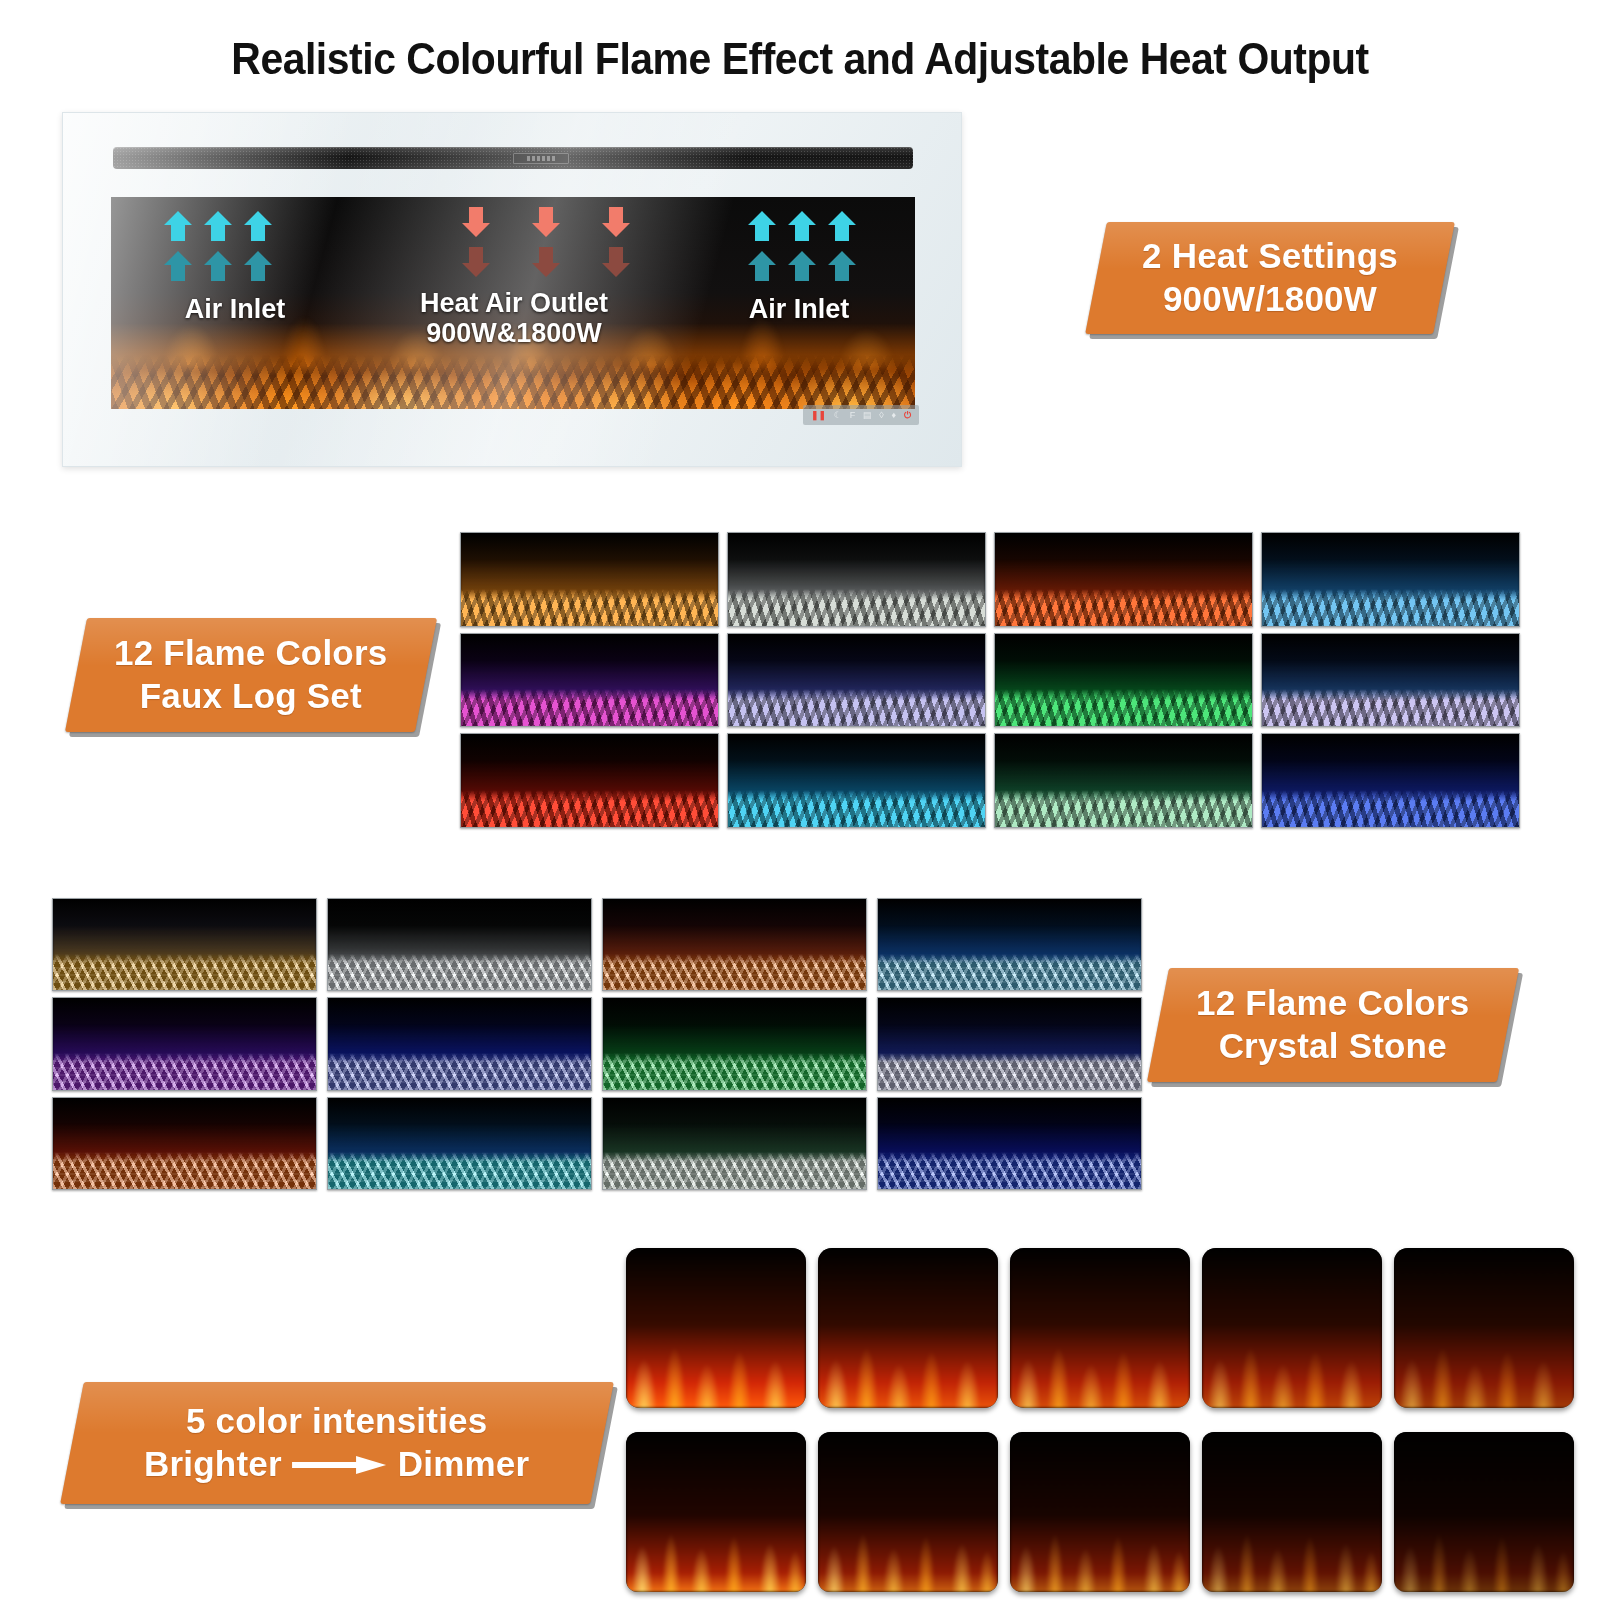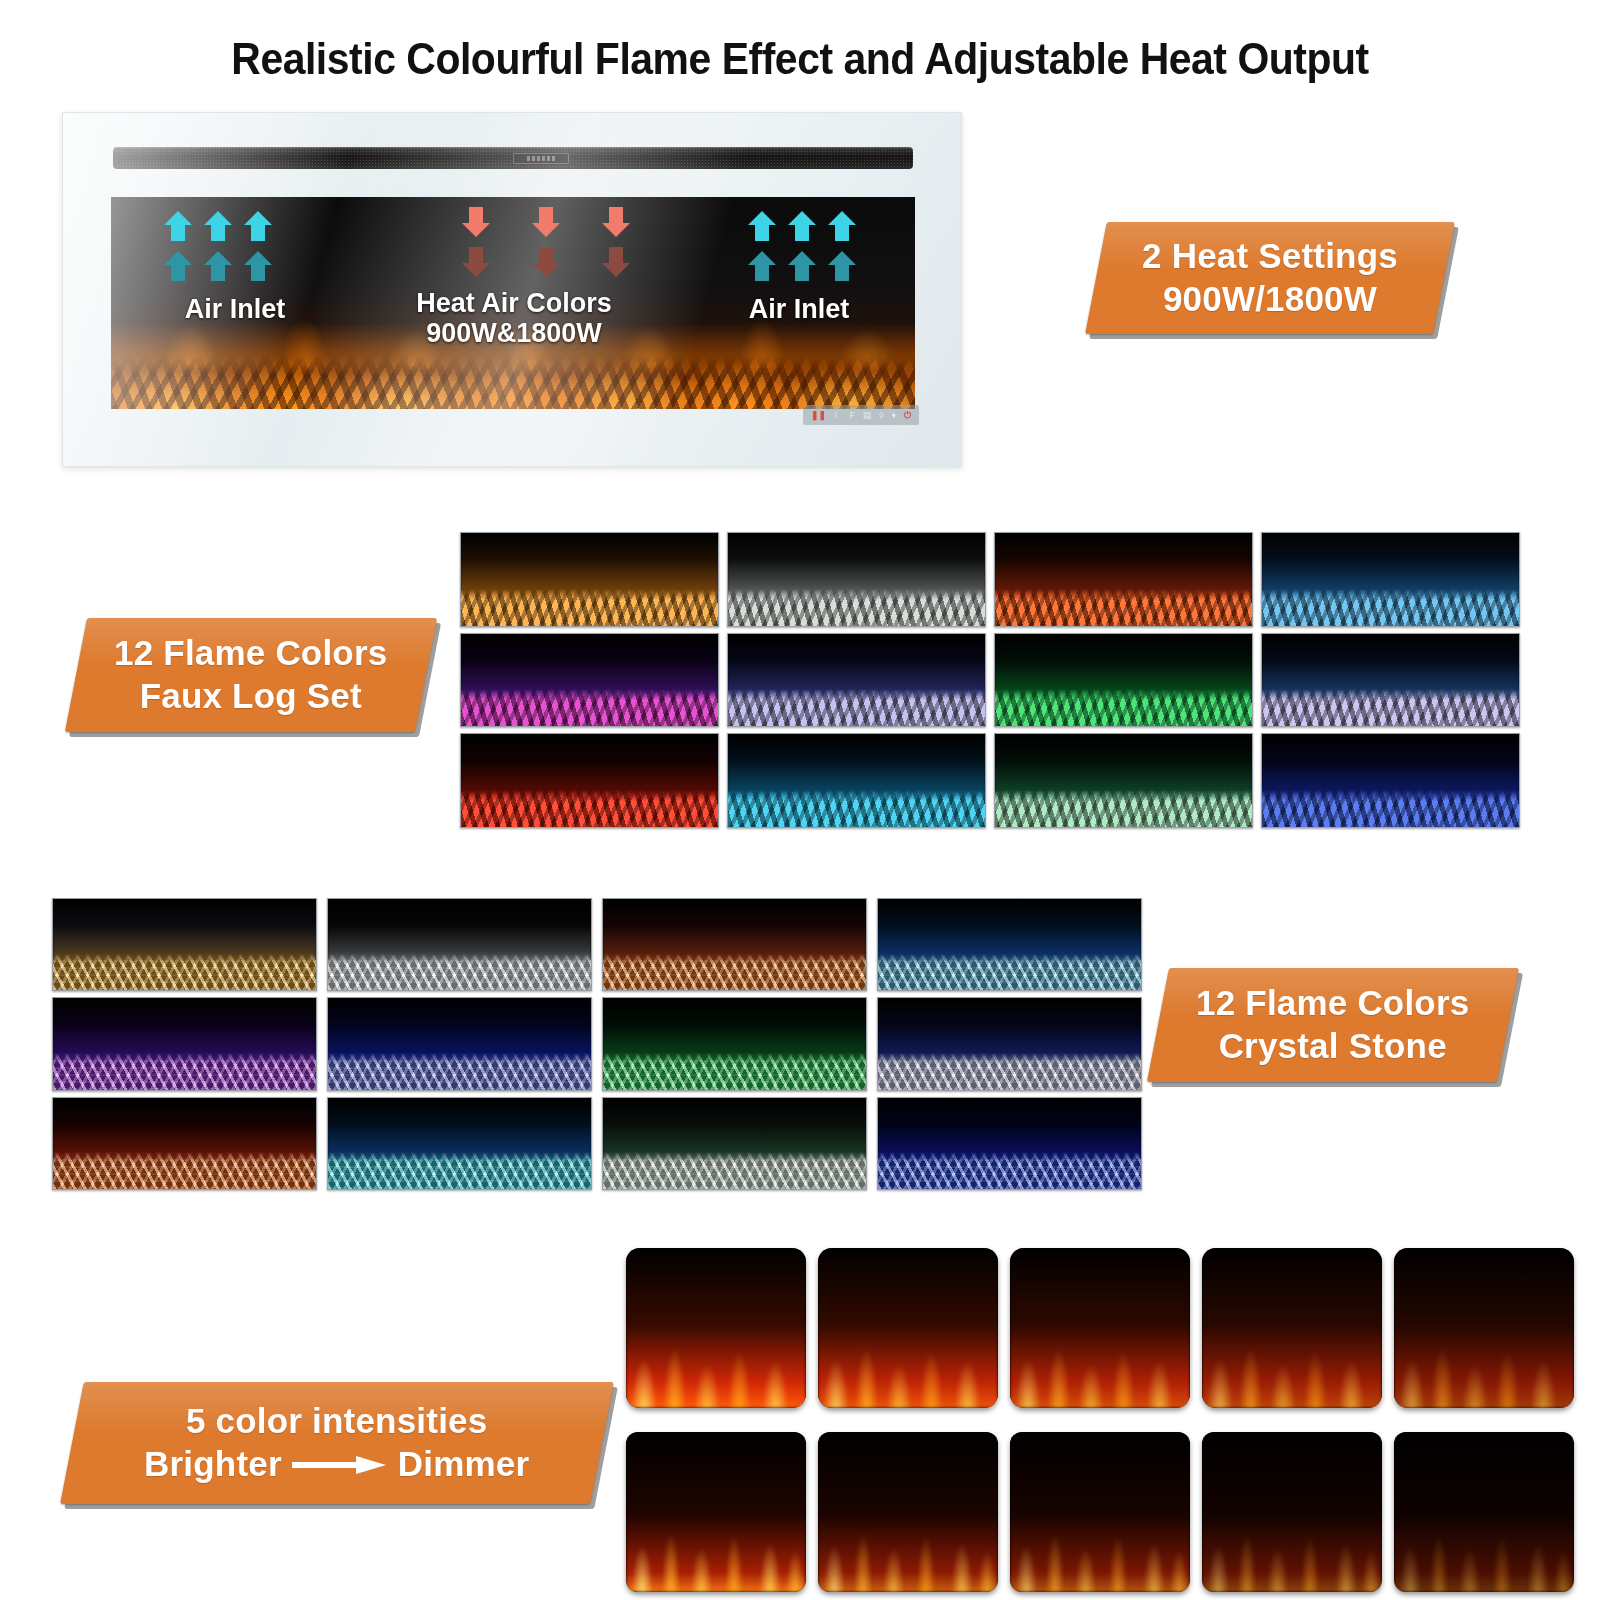--- a/index.html
+++ b/index.html
@@ -326,21 +326,21 @@
             </span>
           <span class="arr">
               <svg viewBox="0 0 30 34">
                 <polygon points="15,2 29,16 22,16 22,32 8,32 8,16 1,16" fill="#2e95a6"></polygon>
               </svg>
             </span>
         </div>
       </div>
 
       <div class="scr-label" style="left:44px; top:98px; width:160px;">Air Inlet</div>
-      <div class="scr-label" style="left:288px; top:92px; width:230px;">Heat Air Colors</div>
+      <div class="scr-label" style="left:288px; top:92px; width:230px;">Heat Air Outlet</div>
       <div class="scr-label" style="left:288px; top:122px; width:230px;">900W&amp;1800W</div>
       <div class="scr-label" style="left:608px; top:98px; width:160px;">Air Inlet</div>
     </div>
 
     <div class="panel">
       <span class="red">❚❚</span>
       <span>☾</span>
       <span>F</span>
       <span>▤</span>
       <span>◊</span>

